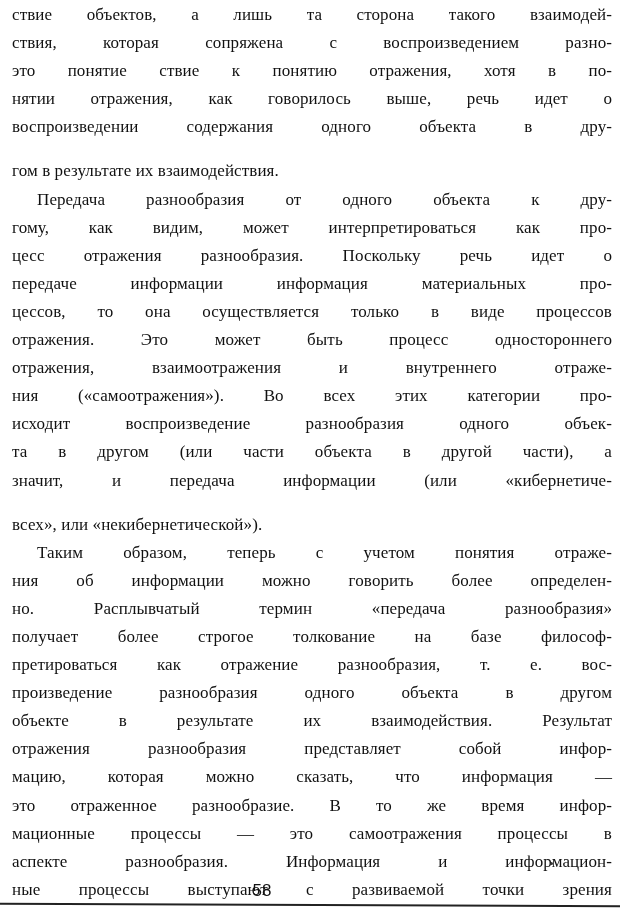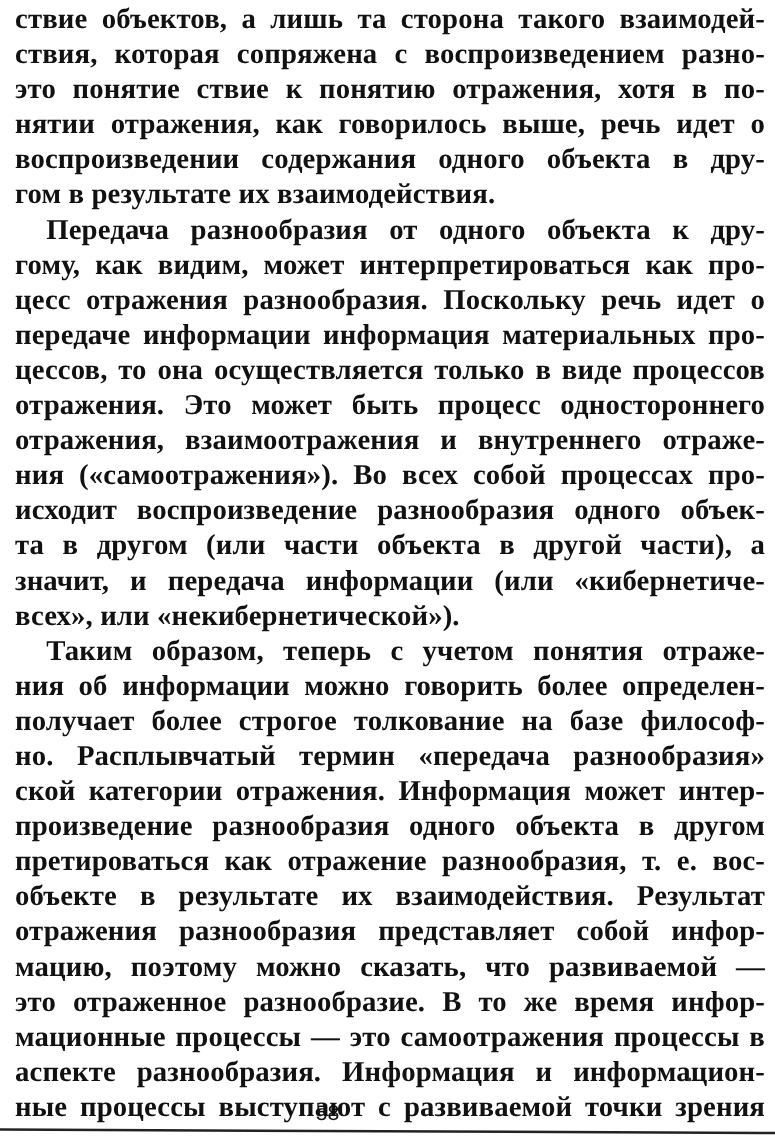--- a/index.html
+++ b/index.html
@@ -17,30 +17,30 @@
     }
     .page {
       position: absolute;
       left: 12px;
       top: 1px;
       width: 600px;
     }
     .line {
       height: 28.1px;
       line-height: 28.1px;
-      font-size: 23px;
+      font-size: 17px;
       white-space: nowrap;
       text-align: justify;
       text-align-last: justify;
       letter-spacing: 0.1px;
       overflow: visible;
-      font-weight: bold;
     }
     .line.last {
       text-align-last: left;
+      margin-top: 16px;
     }
     .line.indent {
       padding-left: 25px;
     }
     .page-number {
       position: absolute;
       top: 881px;
       left: 0;
       width: 524px;
       text-align: center;
@@ -80,37 +80,36 @@
     <div class="line last">гом в результате их взаимодействия.</div>
   </div>
   <div>
     <div class="line indent">Передача разнообразия от одного объекта к дру-</div>
     <div class="line">гому, как видим, может интерпретироваться как про-</div>
     <div class="line">цесс отражения разнообразия. Поскольку речь идет о</div>
     <div class="line">передаче информации информация материальных про-</div>
     <div class="line">цессов, то она осуществляется только в виде процессов</div>
     <div class="line">отражения. Это может быть процесс одностороннего</div>
     <div class="line">отражения, взаимоотражения и внутреннего отраже-</div>
-    <div class="line">ния («самоотражения»). Во всех собой процессах про-</div>
+    <div class="line">ния («самоотражения»). Во всех этих категории про-</div>
     <div class="line">исходит воспроизведение разнообразия одного объек-</div>
     <div class="line">та в другом (или части объекта в другой части), а</div>
     <div class="line">значит, и передача информации (или «кибернетиче-</div>
     <div class="line last">всех», или «некибернетической»).</div>
   </div>
   <div>
     <div class="line indent">Таким образом, теперь с учетом понятия отраже-</div>
     <div class="line">ния об информации можно говорить более определен-</div>
+    <div class="line">но. Расплывчатый термин «передача разнообразия»</div>
     <div class="line">получает более строгое толкование на базе философ-</div>
-    <div class="line">но. Расплывчатый термин «передача разнообразия»</div>
-    <div class="line">ской категории отражения. Информация может интер-</div>
+    <div class="line">претироваться как отражение разнообразия, т. е. вос-</div>
     <div class="line">произведение разнообразия одного объекта в другом</div>
-    <div class="line">претироваться как отражение разнообразия, т. е. вос-</div>
     <div class="line">объекте в результате их взаимодействия. Результат</div>
     <div class="line">отражения разнообразия представляет собой инфор-</div>
-    <div class="line">мацию, поэтому можно сказать, что развиваемой —</div>
+    <div class="line">мацию, которая можно сказать, что информация —</div>
     <div class="line">это отраженное разнообразие. В то же время инфор-</div>
     <div class="line">мационные процессы — это самоотражения процессы в</div>
     <div class="line">аспекте разнообразия. Информация и информацион-</div>
     <div class="line">ные процессы выступают с развиваемой точки зрения</div>
 
   </div>
 </div>
 
 <div class="speck"></div>
 <div class="page-number">58</div>

